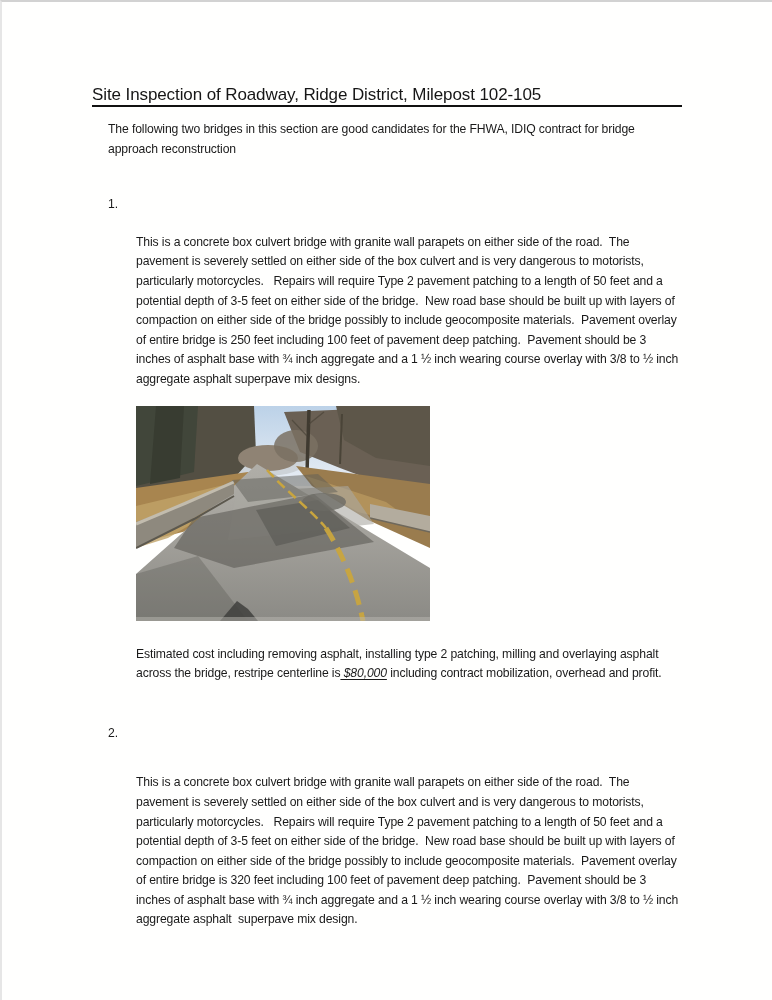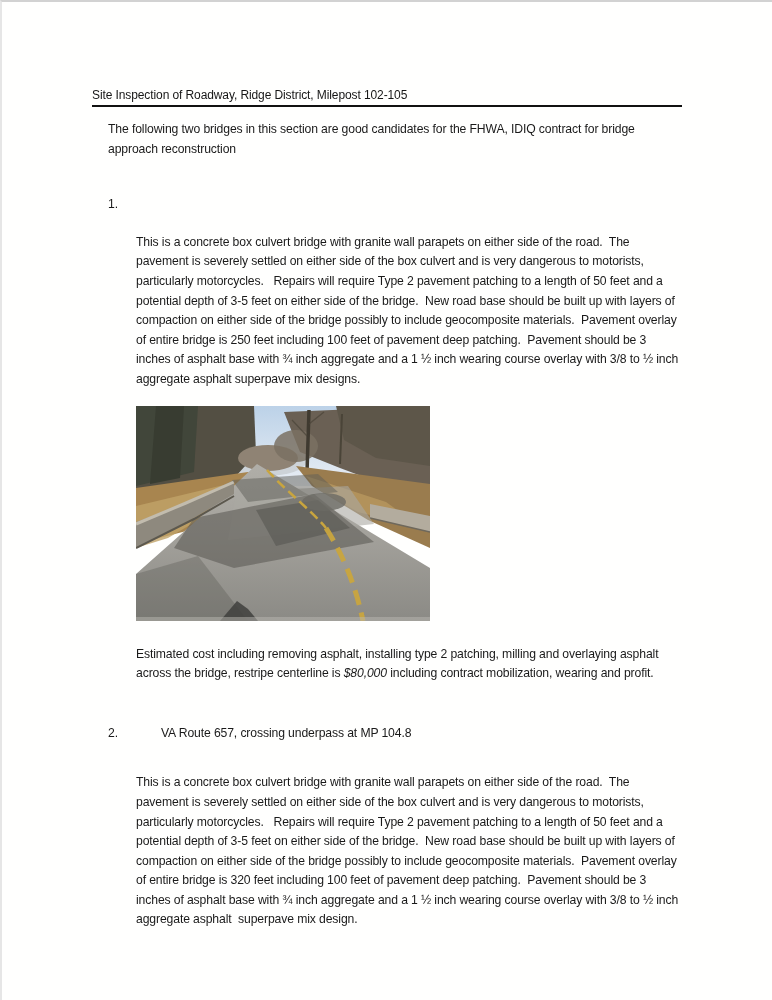--- a/index.html
+++ b/index.html
@@ -19,21 +19,21 @@
     box-sizing: border-box;
     overflow: hidden;
   }
   .content {
     margin-left: 90px;
     width: 590px;
     padding-top: 84px;
     box-sizing: content-box;
   }
   .doc-title {
-    font-size: 12px;
+    font-size: 17px;
     line-height: 18px;
     letter-spacing: -0.1px;
     color: #161616;
     border-bottom: 2px solid #111111;
     padding-bottom: 1px;
     width: 590px;
     white-space: pre-wrap;
   }
   .para {
     font-size: 12.2px;
@@ -64,20 +64,21 @@
     width: 294px;
     height: 215px;
     line-height: 0;
   }
   .cost-para {
     margin: 24px 0 0 44px;
     width: 546px;
   }
   .cost-amount {
     font-style: italic;
+    text-decoration: underline;
     text-underline-offset: 2px;
   }
   .item2-heading { margin-top: 24px; }
   .item2-body { margin-top: 14px; }
 </style>
 </head>
 <body>
 
 <div class="sheet">
   <div class="content">
@@ -144,23 +145,22 @@
 
         <path d="M131,64 C150,85 175,104 190,122" fill="none" stroke="#c9a53e" stroke-width="2.5" stroke-dasharray="10 5"></path>
         <path d="M190,122 C205,146 219,176 227,215" fill="none" stroke="#c9a53e" stroke-width="5" stroke-dasharray="15 8" opacity="0.95"></path>
 
         <polygon points="84,215 101,195 112,203 122,215" fill="#3f3f3d" opacity="0.85"></polygon>
 
         <rect x="0" y="211" width="294" height="4" fill="#b9b7b1" opacity="0.5"></rect>
       </svg>
     </div>
 
-    <p class="para cost-para"><span>Estimated cost including removing asphalt, installing type 2 patching, milling and overlaying asphalt across the bridge, restripe centerline is</span><span class="cost-amount"> $80,000</span><span> including contract mobilization, wearing and profit.</span></p>
+    <p class="para cost-para"><span>Estimated cost including removing asphalt, installing type 2 patching, milling and overlaying asphalt across the bridge, restripe centerline is</span><span class="cost-amount"> $80,000</span><span> including contract mobilization, overhead and profit.</span></p>
 
     <div class="item-heading item2-heading">
         <span class="para item-number">2.</span>
-        <span class="para">VA Route 657, crossing underpass at MP 104.8</span>
       </div>
 
     <p class="para item-body item2-body">This is a concrete box culvert bridge with granite wall parapets on either side of the road.  The pavement is severely settled on either side of the box culvert and is very dangerous to motorists, particularly motorcycles.   Repairs will require Type 2 pavement patching to a length of 50 feet and a potential depth of 3-5 feet on either side of the bridge.  New road base should be built up with layers of compaction on either side of the bridge possibly to include geocomposite materials.  Pavement overlay of entire bridge is 320 feet including 100 feet of pavement deep patching.  Pavement should be 3 inches of asphalt base with ¾ inch aggregate and a 1 ½ inch wearing course overlay with 3/8 to ½ inch aggregate asphalt  superpave mix design.</p>
 
   </div>
 </div>
 
 </body></html>

